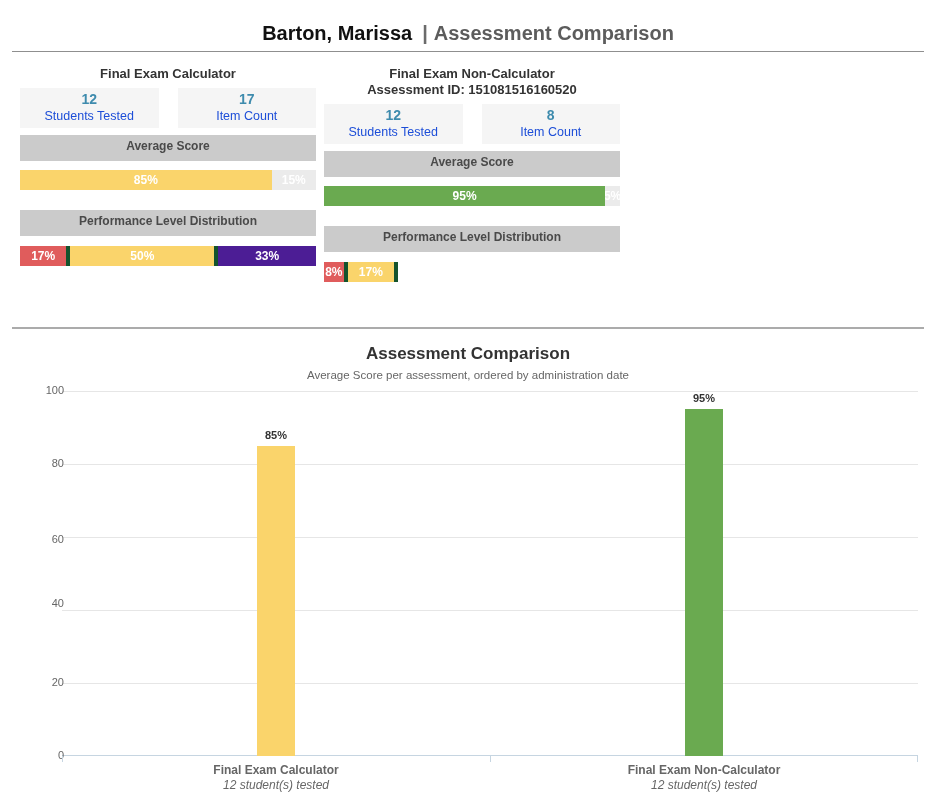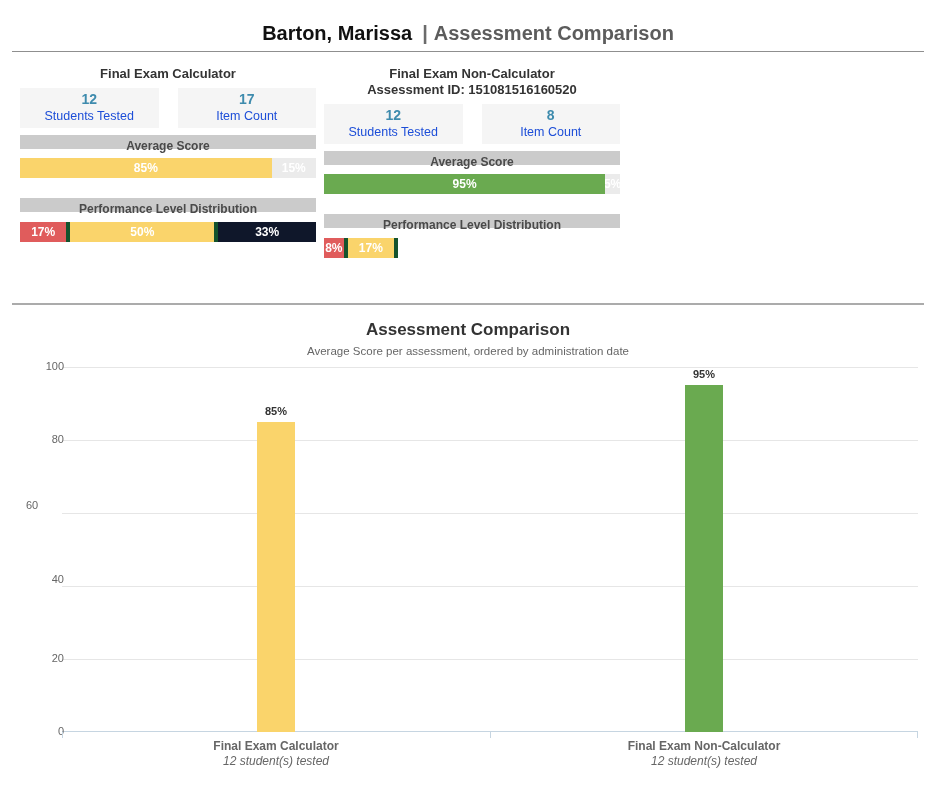--- a/index.html
+++ b/index.html
@@ -14,21 +14,21 @@
   .header .ptitle { font-size:20px; font-weight:bold; color:#5c5c5c; }
 
   
   .cards { display:flex; gap:8px; margin:14px 0 0 20px; }
   .card { width:296px; }
   .card-title, .card-id { font-size:13px; font-weight:bold; color:#333; text-align:center; line-height:16px; }
   .stats { display:flex; gap:19px; margin-top:6px; }
   .stat { flex:1; background:#f5f5f5; text-align:center; padding:3px 0 4px; }
   .stat-value { font-size:14px; font-weight:bold; color:#3e8bad; line-height:17px; }
   .stat-label { font-size:12.5px; color:#1d4ed8; line-height:16px; }
-  .section-header { margin-top:7px; height:14px; line-height:22px; background:#cbcbcb; color:#4a4a4a;
+  .section-header { margin-top:7px; height:26px; line-height:22px; background:#cbcbcb; color:#4a4a4a;
                     font-size:12px; font-weight:bold; text-align:center; }
   .section-header.perf { margin-top:20px; }
   .bar { display:flex; height:20px; margin-top:9px; }
   .bar.dist { margin-top:10px; }
   .bar .seg { height:100%; display:flex; align-items:center; justify-content:center;
               color:#fff; font-size:12px; font-weight:bold; overflow:hidden; white-space:nowrap; }
   .bar .seg-gap { border-right:4px solid #14532d; }
 
   
   .divider { margin:45px 12px 0; border:none; border-top:2px solid #ababab; }
@@ -73,21 +73,21 @@
       </div>
       <div class="section-header">Average Score</div>
       <div class="bar">
           <div class="seg" style="width: 85%; background-color: rgb(250, 212, 107);">85%</div>
           <div class="seg" style="width: 15%; background-color: rgb(235, 235, 235);">15%</div>
         </div>
       <div class="section-header perf">Performance Level Distribution</div>
       <div class="bar dist">
           <div class="seg seg-gap" style="width: 17%; background-color: rgb(224, 92, 92);">17%</div>
           <div class="seg seg-gap" style="width: 50%; background-color: rgb(250, 212, 107);">50%</div>
-          <div class="seg" style="width: 33%; background-color: #0f172a;">33%</div>
+          <div class="seg" style="width: 33%; background-color: #4c1d95;">33%</div>
         </div>
     </div>
 
     <div class="card">
       <div class="card-title">Final Exam Non-Calculator</div>
       <div class="card-id">Assessment ID: 151081516160520</div>
       <div class="stats">
         <div class="stat">
           <div class="stat-value">12</div>
           <div class="stat-label">Students Tested</div>
@@ -116,21 +116,21 @@
   <div class="chart">
     <div class="chart-title">Assessment Comparison</div>
     <div class="chart-subtitle">Average Score per assessment, ordered by administration date</div>
     <div class="plot" id="plot">
         <div class="y-label" style="top: 358px;">0</div>
         <div class="gridline" style="top: 292px;"></div>
         <div class="y-label" style="top: 285px;">20</div>
         <div class="gridline" style="top: 219px;"></div>
         <div class="y-label" style="top: 206px;">40</div>
         <div class="gridline" style="top: 146px;"></div>
-        <div class="y-label" style="top: 132px; text-align: center;">60</div>
+        <div class="y-label" style="top: 142px;">60</div>
         <div class="gridline" style="top: 73px;"></div>
         <div class="y-label" style="top: 66px;">80</div>
         <div class="gridline" style="top: 0px;"></div>
         <div class="y-label" style="top: -7px;">100</div>
         <div class="x-tick" style="left: 0px;"></div>
         <div class="x-tick" style="left: 428px;"></div>
         <div class="x-tick" style="left: 855px;"></div>
         <div class="chart-bar" style="left: 195px; top: 54.75px; width: 38px; height: 310.25px; background-color: rgb(250, 212, 107);"></div>
         <div class="bar-value" style="left: 174px; top: 37.75px;">85%</div>
         <div class="x-label" style="left: 64px; top: 372px;">

